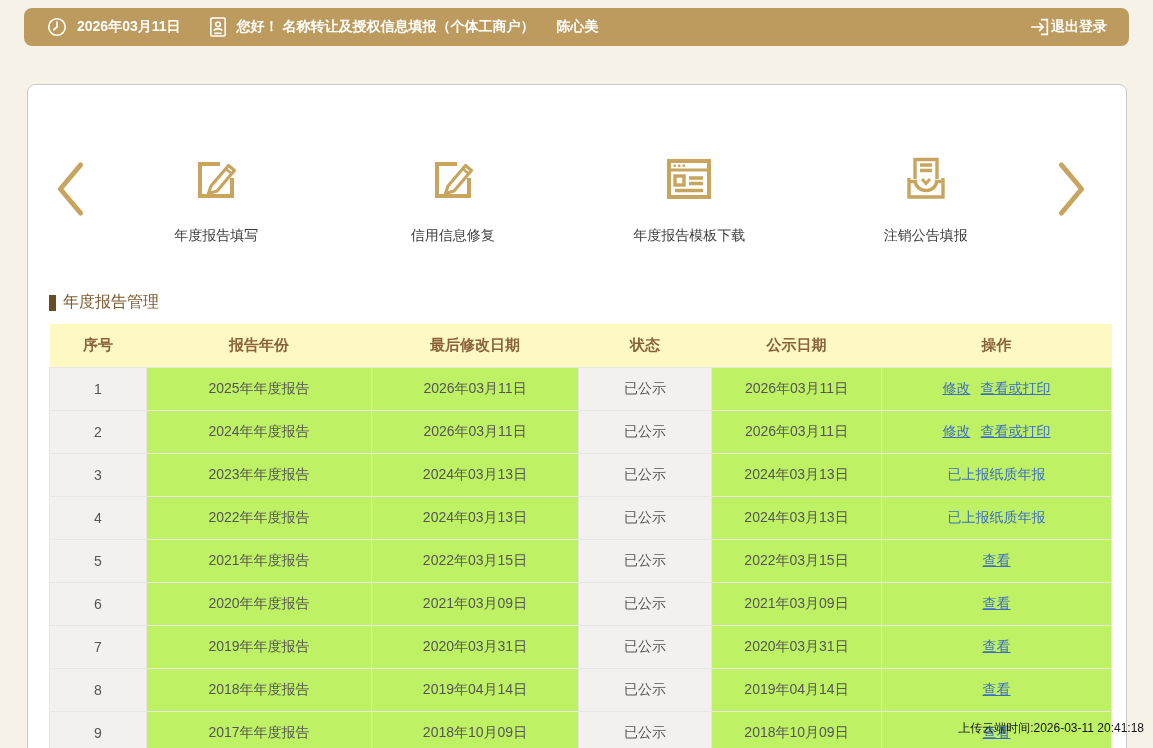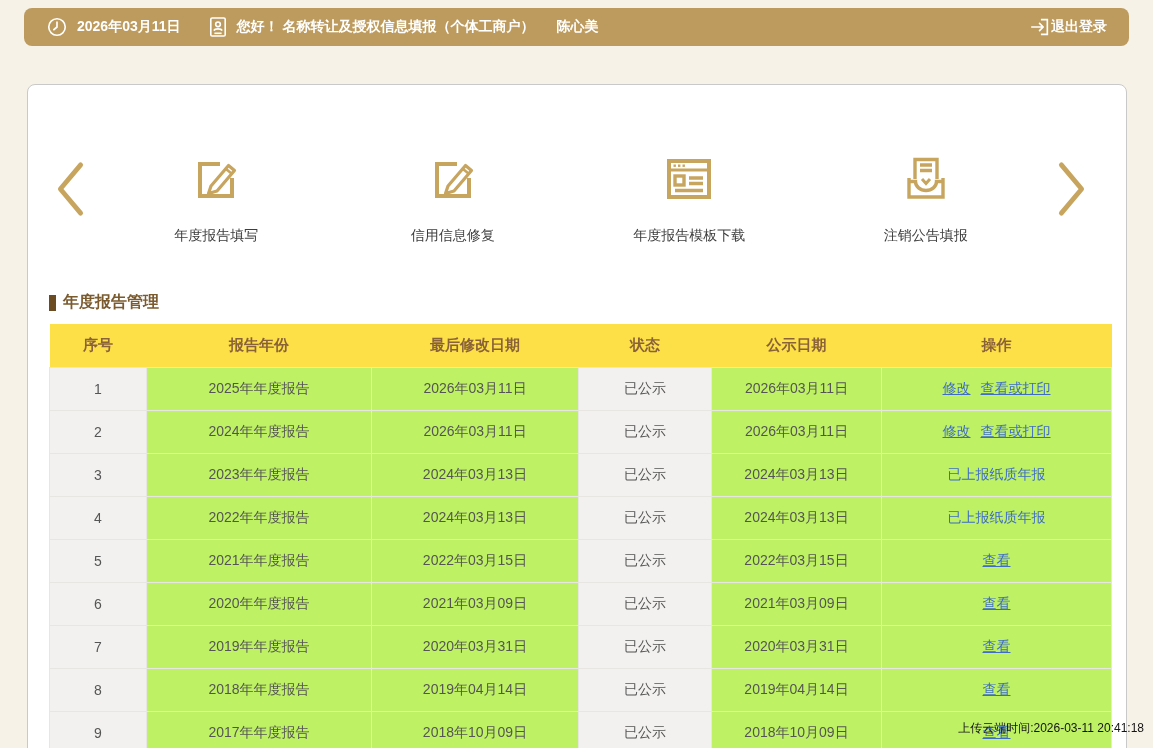--- a/index.html
+++ b/index.html
@@ -28,26 +28,26 @@
   .chev { width:56px; flex:0 0 auto; color:#c8a55e; cursor:pointer;
     display:flex; justify-content:center; margin-top:10px; }
   .carousel-items { flex:1; display:flex; justify-content:space-around; }
   .c-item { width:160px; flex:0 0 auto; display:flex; flex-direction:column;
     align-items:center; cursor:pointer; }
   .ci-icon { height:56px; display:flex; align-items:center; justify-content:center; color:#c8a55e; }
   .ci-label { margin-top:20px; font-size:14px; color:#3d3d3d; white-space:nowrap; }
 
   
   .section-title { margin:47px 0 11px 21px; font-size:16px; color:#7b5a2e;
-    display:flex; align-items:center; font-weight:bold; }
+    display:flex; align-items:center; font-weight:normal; }
   .bullet { width:7px; height:16px; background:#6b4c22; margin-right:7px; display:inline-block; }
 
   
   table { border-collapse:collapse; margin-left:21px; width:1062px; table-layout:fixed; font-size:14px; }
-  thead th { background:#fde047; color:#8a6239; font-size:15px; font-weight:bold;
+  thead th { background:#fef9c3; color:#8a6239; font-size:15px; font-weight:bold;
     height:43px; border:none; text-align:center; }
   tbody td { background:#bef264; border:1px solid #e8e6e2; height:43px;
     text-align:center; color:#555; }
   tbody td.shaded { background:#f2f1ef; }
   a.act-link { color:#3f6cc7; text-decoration:underline; cursor:pointer; margin:0 5px; }
   span.act-text { color:#3f6cc7; text-decoration:none; }
 
   
   .watermark { position:absolute; right:9px; top:720px; font-size:12px;
     color:#141414; z-index:10; white-space:nowrap; }

